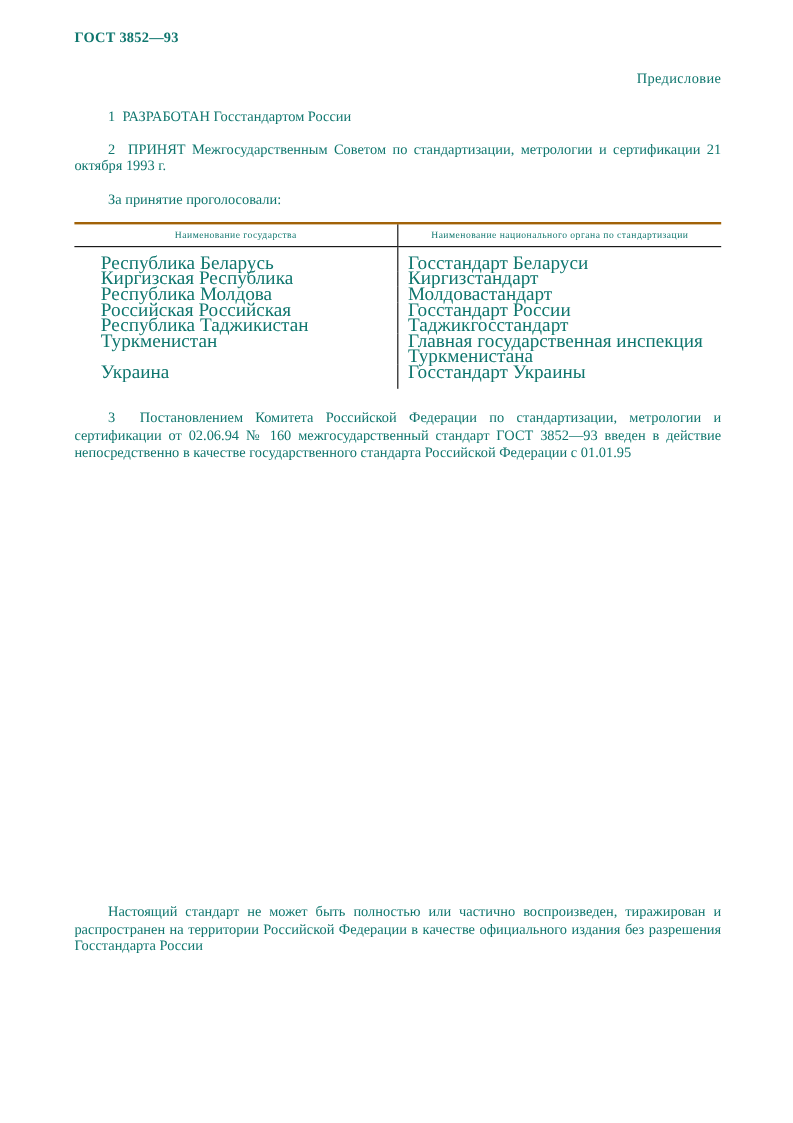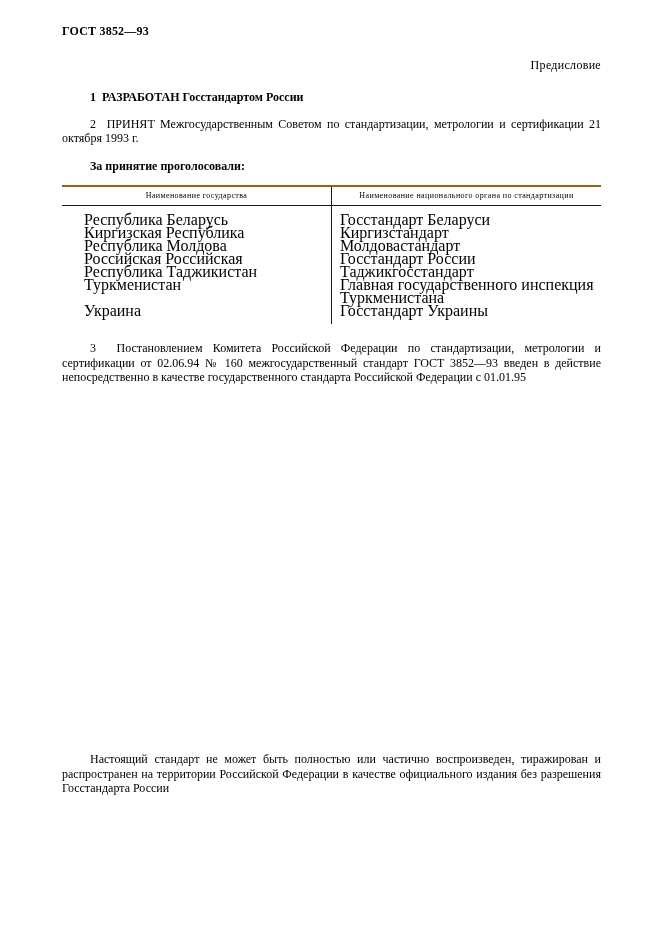--- a/index.html
+++ b/index.html
@@ -5,21 +5,21 @@
   * { margin: 0; padding: 0; box-sizing: border-box; }
   html, body { background: #ffffff; }
   .page {
     position: relative;
     width: 661px;
     height: 796px;
     margin: 0 auto;
     background: #ffffff;
     font-family: "Liberation Serif", serif;
     font-size: 12px;
-    color: #000000;
+    color: #0f766e;
     overflow: hidden;
   }
   .content {
     padding: 24px 60px 0 62px;
   }
   .doc-number {
     font-weight: bold;
     letter-spacing: 0.2px;
     margin-bottom: 19px;
   }
@@ -27,21 +27,21 @@
     text-align: right;
     margin-bottom: 17px;
     letter-spacing: 0.3px;
   }
   p.para {
     text-align: justify;
     text-indent: 28px;
     line-height: 14.5px;
     margin-bottom: 13px;
   }
-  p.para.single { margin-bottom: 12px; font-weight: bold; }
+  p.para.single { margin-bottom: 12px; }
   table.vote {
     width: 100%;
     border-collapse: collapse;
     margin-top: 11px;
     margin-bottom: 17px;
     border-top: 2px solid #a16207;
   }
   table.vote th {
     font-size: 8px;
     font-weight: normal;
@@ -133,21 +133,21 @@
         <tr>
           <td class="col-country">Российская Российская</td>
           <td class="col-body">Госстандарт России</td>
         </tr>
         <tr>
           <td class="col-country">Республика Таджикистан</td>
           <td class="col-body">Таджикгосстандарт</td>
         </tr>
         <tr>
           <td class="col-country">Туркменистан</td>
-          <td class="col-body">Главная государственного инспекция Туркменистана</td>
+          <td class="col-body">Главная государственная инспекция Туркменистана</td>
         </tr>
         <tr class="last">
           <td class="col-country">Украина</td>
           <td class="col-body">Госстандарт Украины</td>
         </tr>
       </tbody>
     </table>
 
     <p class="para">3&nbsp; Постановлением Комитета Российской Федерации по стандартизации, метрологии и сертификации от 02.06.94 № 160 межгосударственный стандарт ГОСТ 3852—93 введен в действие непосредственно в качестве государственного стандарта Российской Федерации с 01.01.95</p>
 

